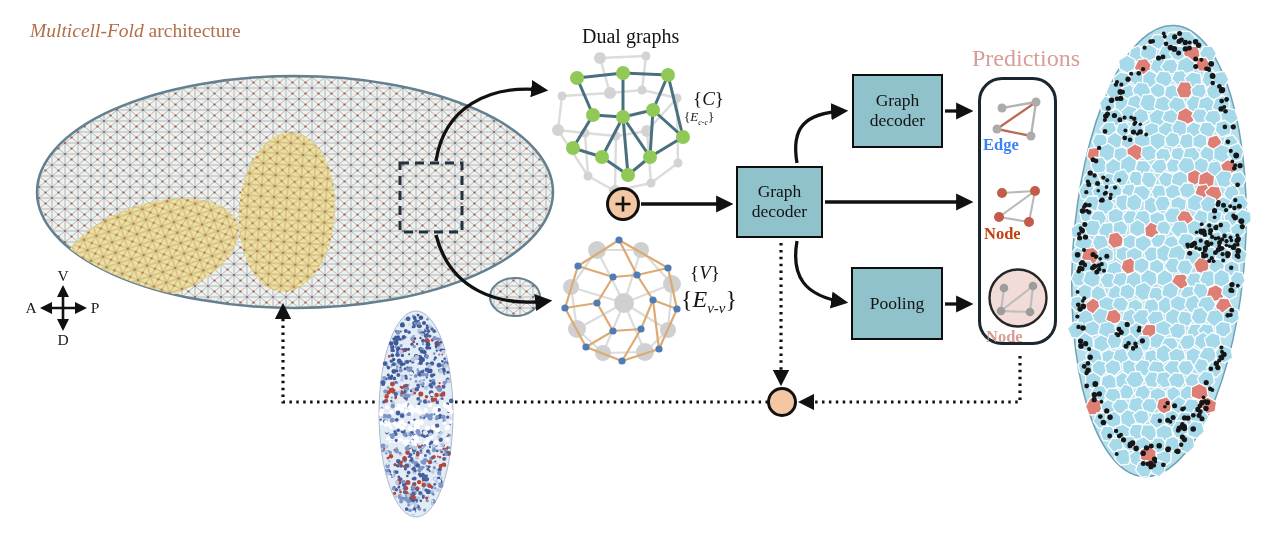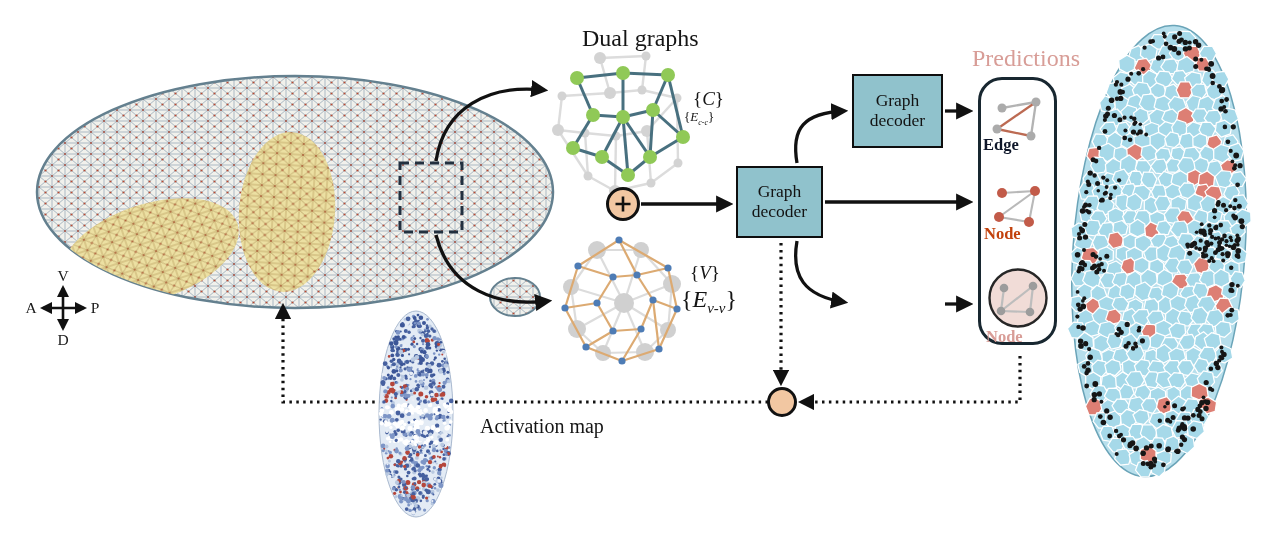--- a/index.html
+++ b/index.html
@@ -24,20 +24,23 @@
 
 <div id="fig">
 
   <div class="nnbox" id="box-encoder" style="left: 736px; top: 166px; width: 87px; height: 72px; background: rgb(144, 194, 204);">
     <span>Graph</span>
     <span>decoder</span>
   </div>
   <div class="nnbox" id="box-decoder" style="left: 852px; top: 74px; width: 91px; height: 74px; background: rgb(144, 194, 204);">
     <span>Graph</span>
     <span>decoder</span>
+  </div>
+  <div class="nnbox" id="box-pooling" style="left: 851px; top: 267px; width: 92px; height: 73px; background: rgb(144, 194, 204);">
+    <span>Pooling</span>
   </div>
   <div class="panel" style="left:978px;top:77px;width:79px;height:268px"></div>
 
   <svg id="art" width="1272" height="556">
     <defs>
       <clipPath id="clipEmb">
           <ellipse cx="295" cy="192" rx="258" ry="116"></ellipse>
         </clipPath>
       <pattern id="pm" width="13" height="11" patternUnits="userSpaceOnUse">
         <rect width="13" height="11" fill="#f1f1ec"></rect>
@@ -1777,40 +1780,42 @@
         <circle cx="1001" cy="311" r="4.3" fill="#9c9c9c"></circle>
         <circle cx="1030" cy="312" r="4.3" fill="#9c9c9c"></circle>
       </g>
 
     <g>
       <path d="M63,288 V328" stroke="#111" stroke-width="2.6" fill="none" marker-start="url(#cah)" marker-end="url(#cah)"></path>
       <path d="M43,308 H84" stroke="#111" stroke-width="2.6" fill="none" marker-start="url(#cah)" marker-end="url(#cah)"></path>
     </g>
   </svg>
 
-
-  <div class="t" style="left:582px;top:25px;font-size:24px">Dual graphs</div>
+  <div class="t" id="title" style="left:30px;top:20px;font-size:19.5px;color:#b26e49">
+    <span class="it">Multicell-Fold</span><span> architecture</span>
+  </div>
+
+  <div class="t" style="left:582px;top:25px;font-size:20px">Dual graphs</div>
 
   <div class="t" style="left:693px;top:88px;font-size:19px">
     <span>{</span><span class="it">C</span><span>}</span>
   </div>
   <div class="t" style="left:684px;top:109px;font-size:13px">
     <span>{</span><span class="it">E</span><sub class="it">c-c</sub><span>}</span>
   </div>
   <div class="t" style="left:690px;top:262px;font-size:19px">
     <span>{</span><span class="it">V</span><span>}</span>
   </div>
   <div class="t" style="left:681px;top:286px;font-size:24px">
     <span>{</span><span class="it">E</span><sub class="it">v-v</sub><span>}</span>
   </div>
 
   <div class="t" id="pred-title" style="left:972px;top:45px;font-size:24px;color:#d89d97">Predictions</div>
-  <div class="pl" style="left: 983px; top: 135px; color: #0f172a;">Edge</div>
+  <div class="pl" style="left: 983px; top: 135px; color: #3b82f6;">Edge</div>
   <div class="pl" style="left: 984px; top: 224px; color: #c2410c;">Node</div>
   <div class="pl" style="left: 986px; top: 327px; color: rgb(216, 157, 151);">Node</div>
 
-  <div class="t" style="left:480px;top:415px;font-size:20px">Activation map</div>
 
   <div class="cl" style="left:63px;top:276px">V</div>
   <div class="cl" style="left:63px;top:340px">D</div>
   <div class="cl" style="left:31px;top:308px">A</div>
   <div class="cl" style="left:95px;top:308px">P</div>
 </div>
 
 </body></html>

